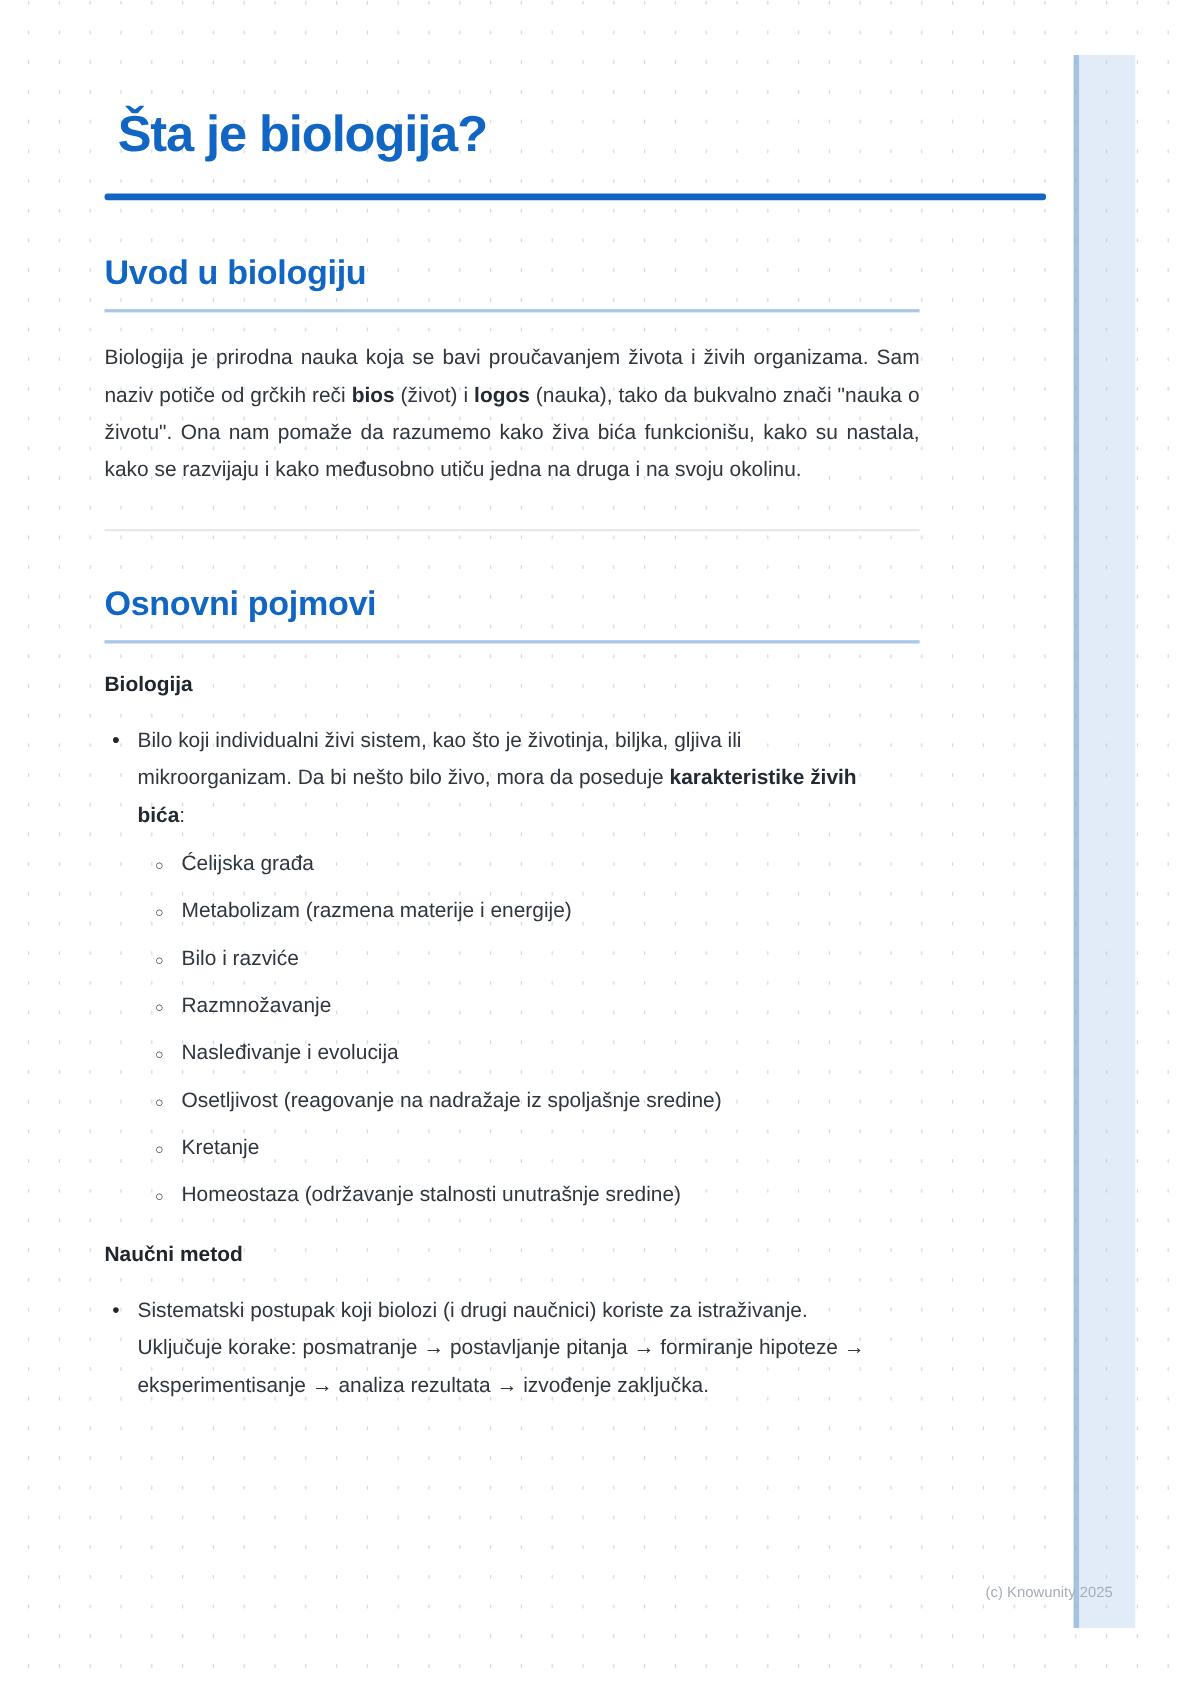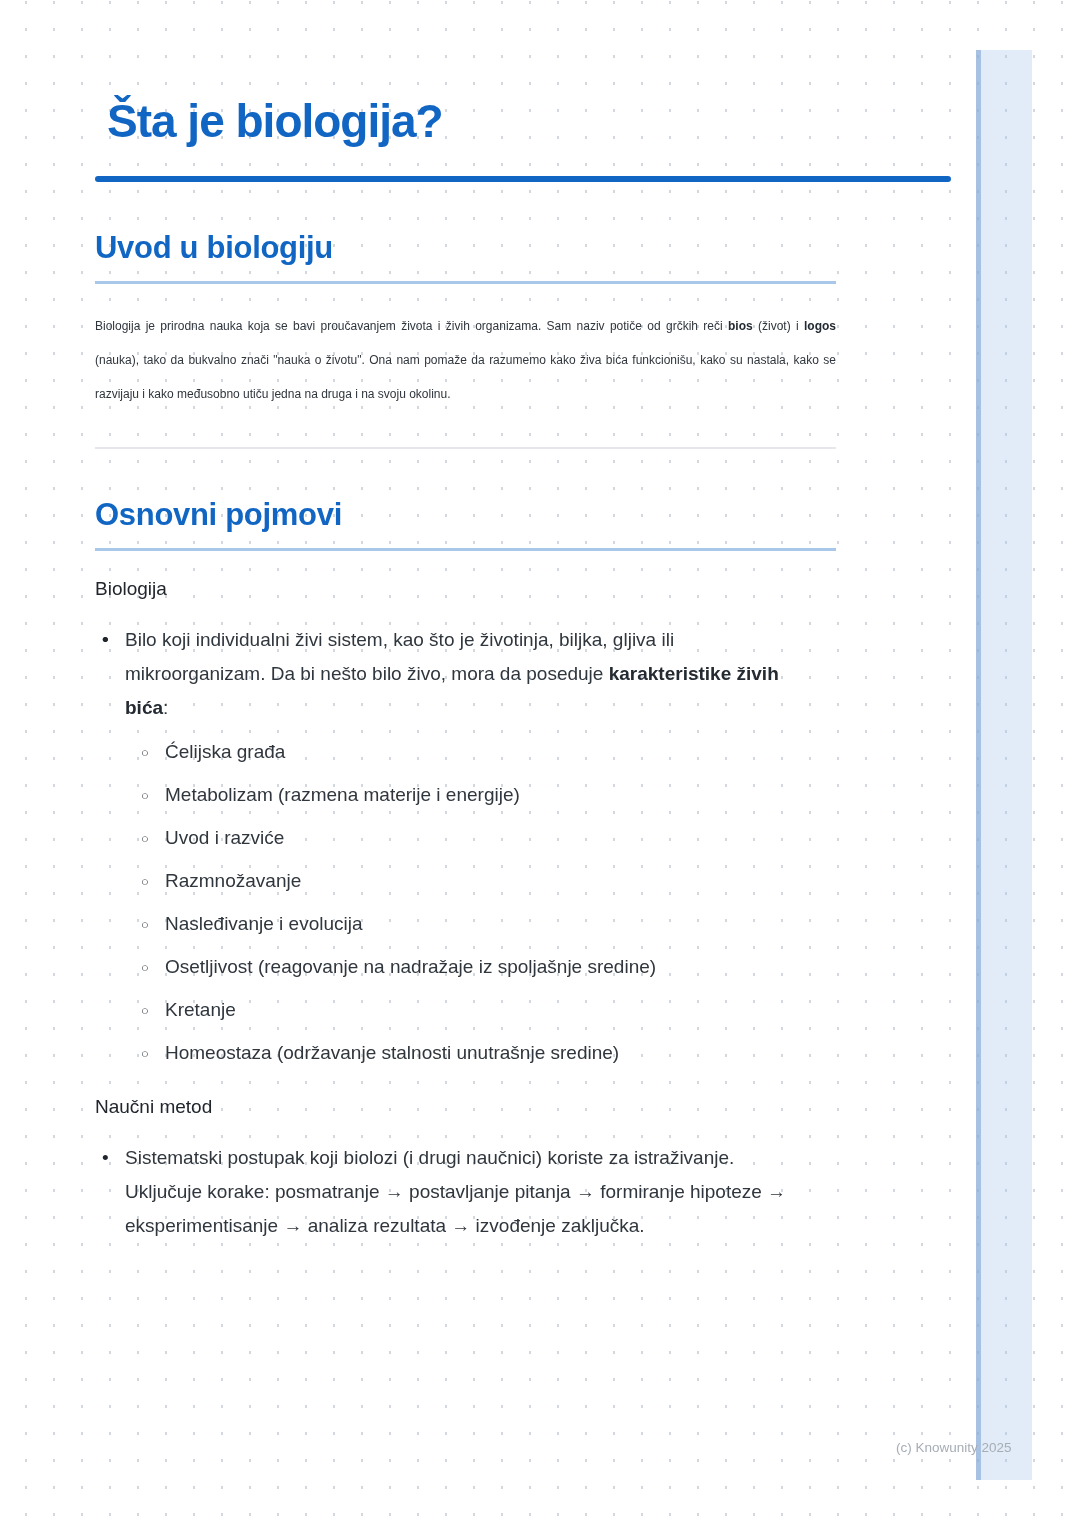--- a/index.html
+++ b/index.html
@@ -35,30 +35,30 @@
   .section-heading {
     margin:47px 0 16px 0;
     font-size:31px; line-height:37px; font-weight:bold;
     letter-spacing:-0.3px;
     color:#1266c3;
     padding-bottom:15px;
     border-bottom:3px solid #a9c7e8;
   }
   .paragraph {
     margin:25px 0 0 0;
-    font-size:12px; line-height:34px;
+    font-size:19px; line-height:34px;
     color:#30363d;
     text-align:justify;
   }
   .paragraph b, .bullet-text b { font-weight:bold; color:#242a31; }
   .divider { height:2px; background:#e5e7ea; margin-top:36px; }
 
   .term-label {
     margin:26px 0 0 0;
-    font-size:19px; line-height:24px; font-weight:normal;
+    font-size:19px; line-height:24px; font-weight:bold;
     color:#21262d;
   }
   ul.bullet-list { list-style:none; margin:22px 0 0 0; padding:0; }
   li.bullet-item {
     position:relative;
     padding-left:30px;
     width:685px;
     font-size:19px; line-height:34px;
     color:#30363d;
   }
@@ -110,21 +110,21 @@
     </li>
   </ul>
 
   <ul class="bullet-list">
     <li class="bullet-item">
       <span class="dot-marker">•</span>
       <span class="bullet-text"><span>Bilo koji individualni živi sistem, kao što je životinja, biljka, gljiva ili mikroorganizam. Da bi nešto bilo živo, mora da poseduje </span><b>karakteristike živih bića</b><span>:</span></span>
       <ul class="sub-list">
         <li class="sub-item"><span class="circle-marker">○</span><span>Ćelijska građa</span></li>
         <li class="sub-item"><span class="circle-marker">○</span><span>Metabolizam (razmena materije i energije)</span></li>
-        <li class="sub-item"><span class="circle-marker">○</span><span>Uvod i razviće</span></li>
+        <li class="sub-item"><span class="circle-marker">○</span><span>Bilo i razviće</span></li>
         <li class="sub-item"><span class="circle-marker">○</span><span>Razmnožavanje</span></li>
         <li class="sub-item"><span class="circle-marker">○</span><span>Nasleđivanje i evolucija</span></li>
         <li class="sub-item"><span class="circle-marker">○</span><span>Osetljivost (reagovanje na nadražaje iz spoljašnje sredine)</span></li>
         <li class="sub-item"><span class="circle-marker">○</span><span>Kretanje</span></li>
         <li class="sub-item"><span class="circle-marker">○</span><span>Homeostaza (održavanje stalnosti unutrašnje sredine)</span></li>
       </ul>
     </li>
   </ul>
 
   <h3 class="term-label">Naučni metod</h3>

